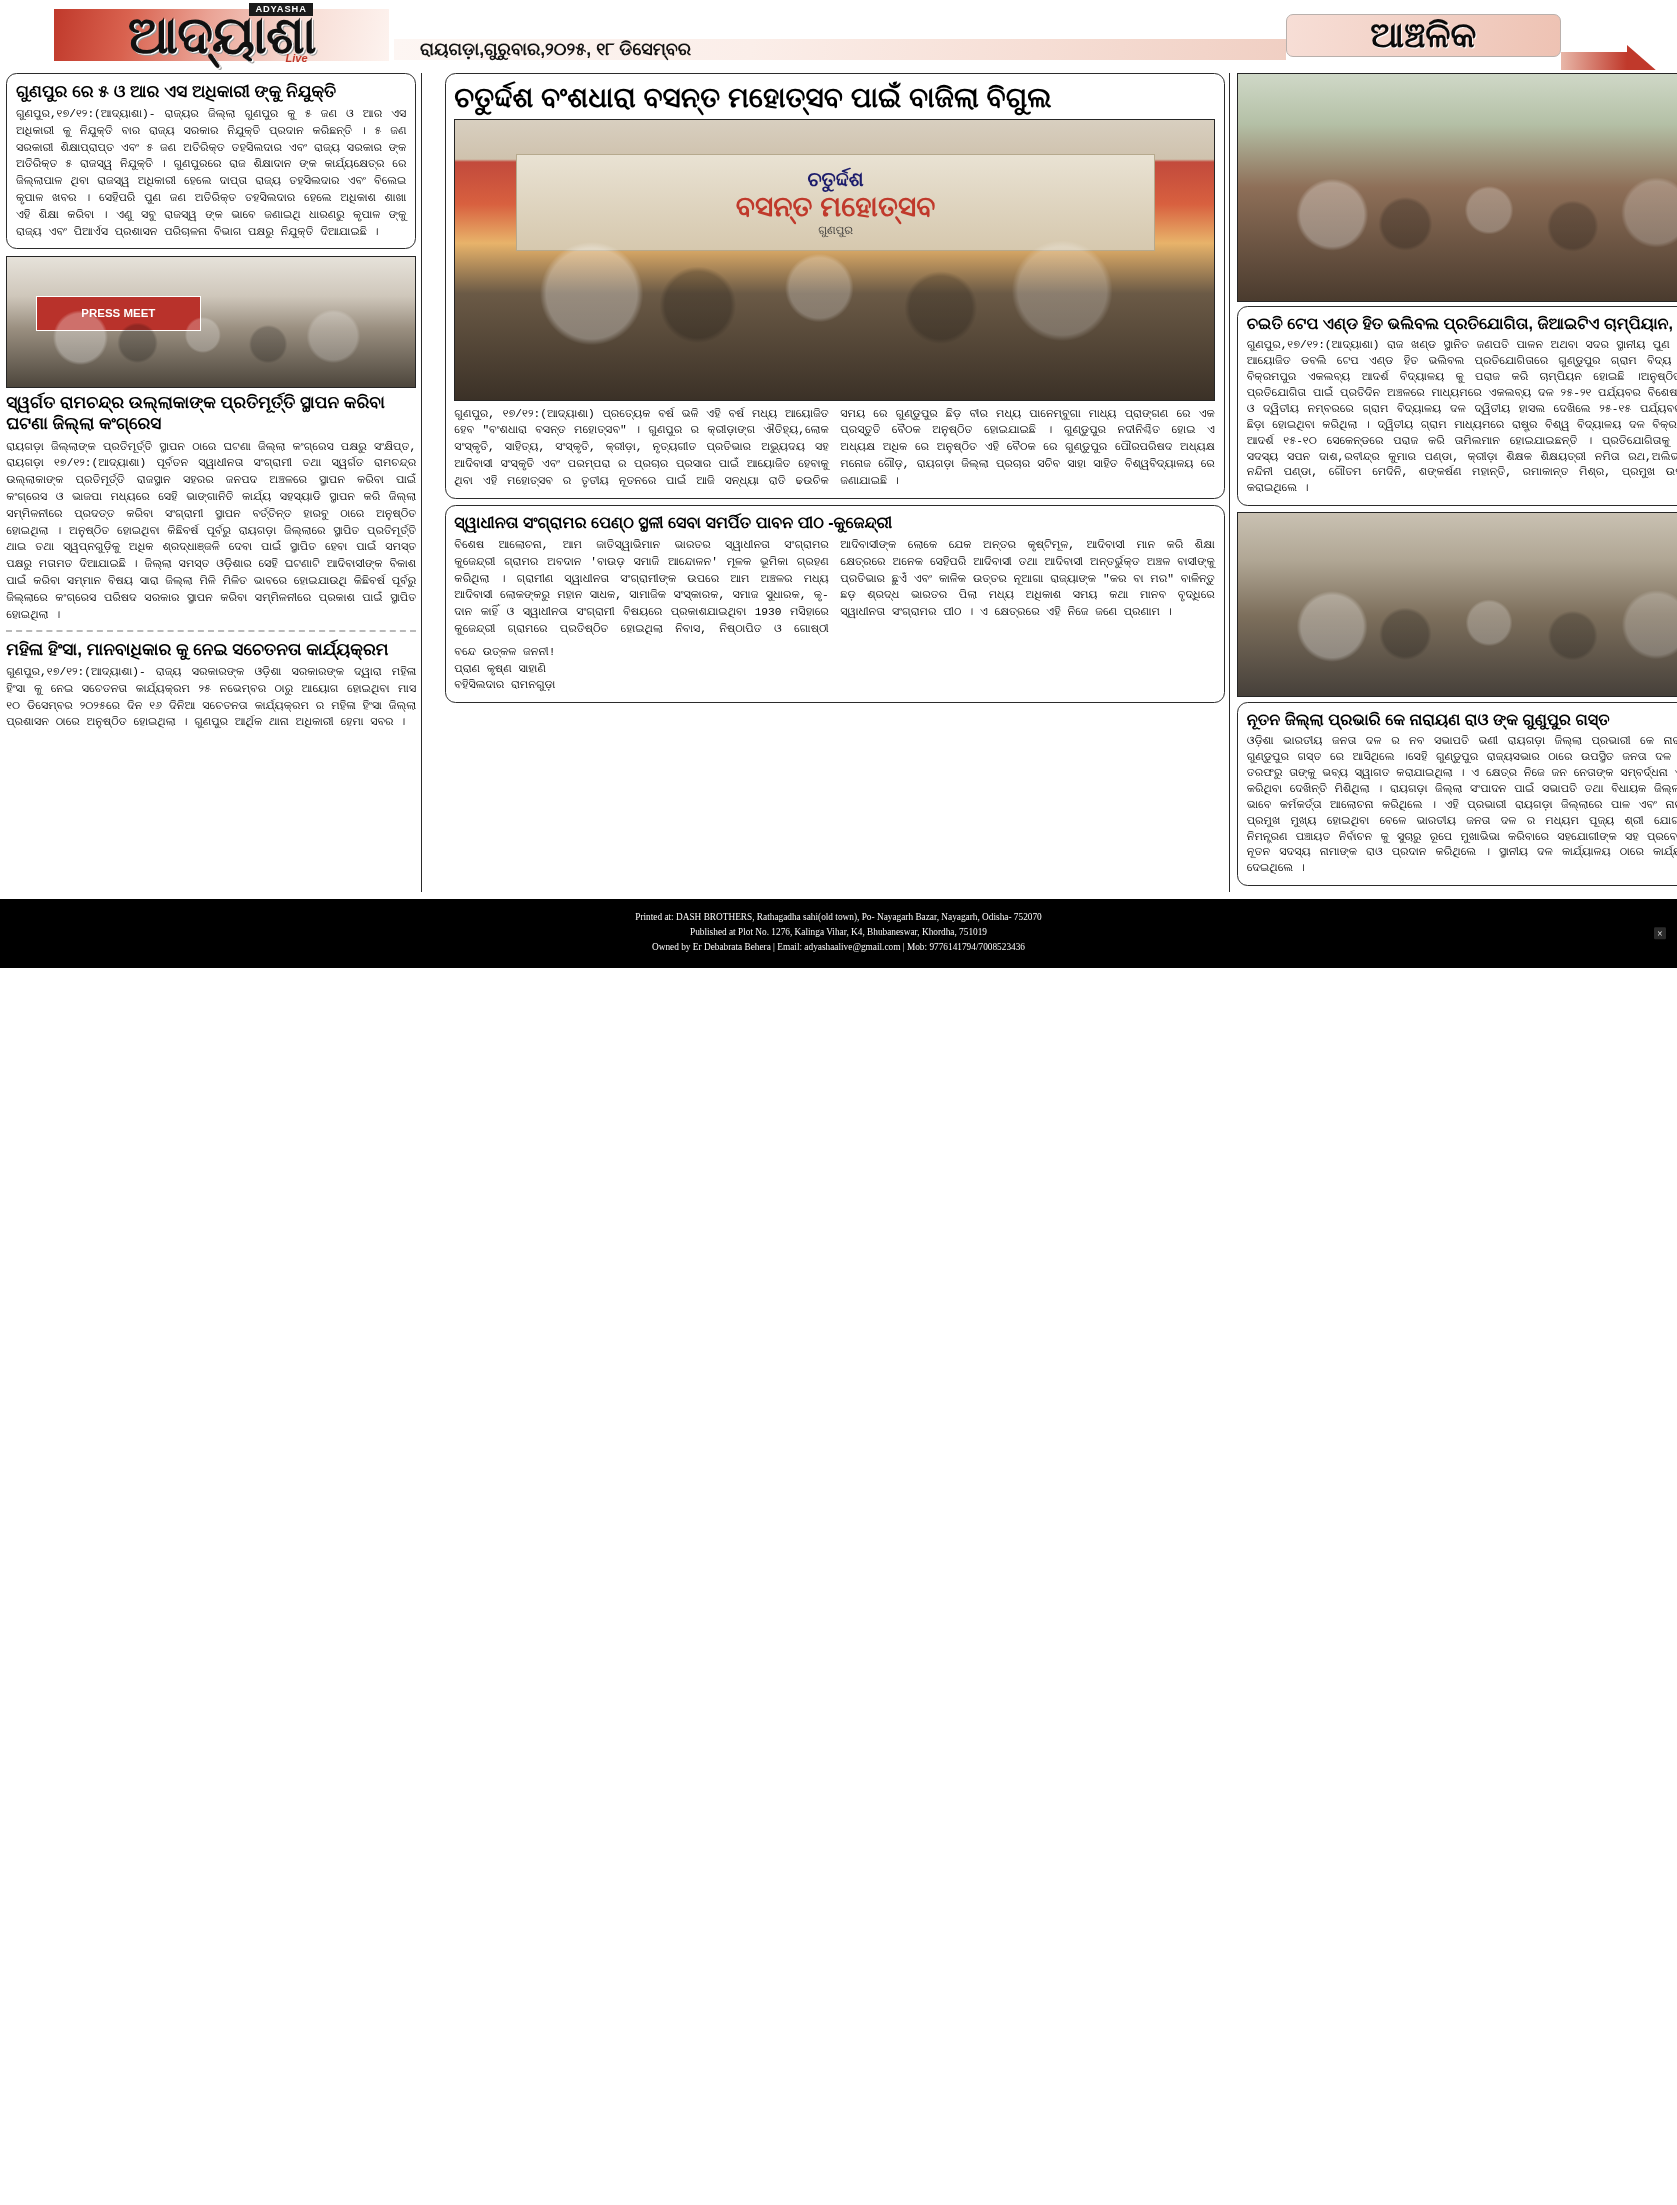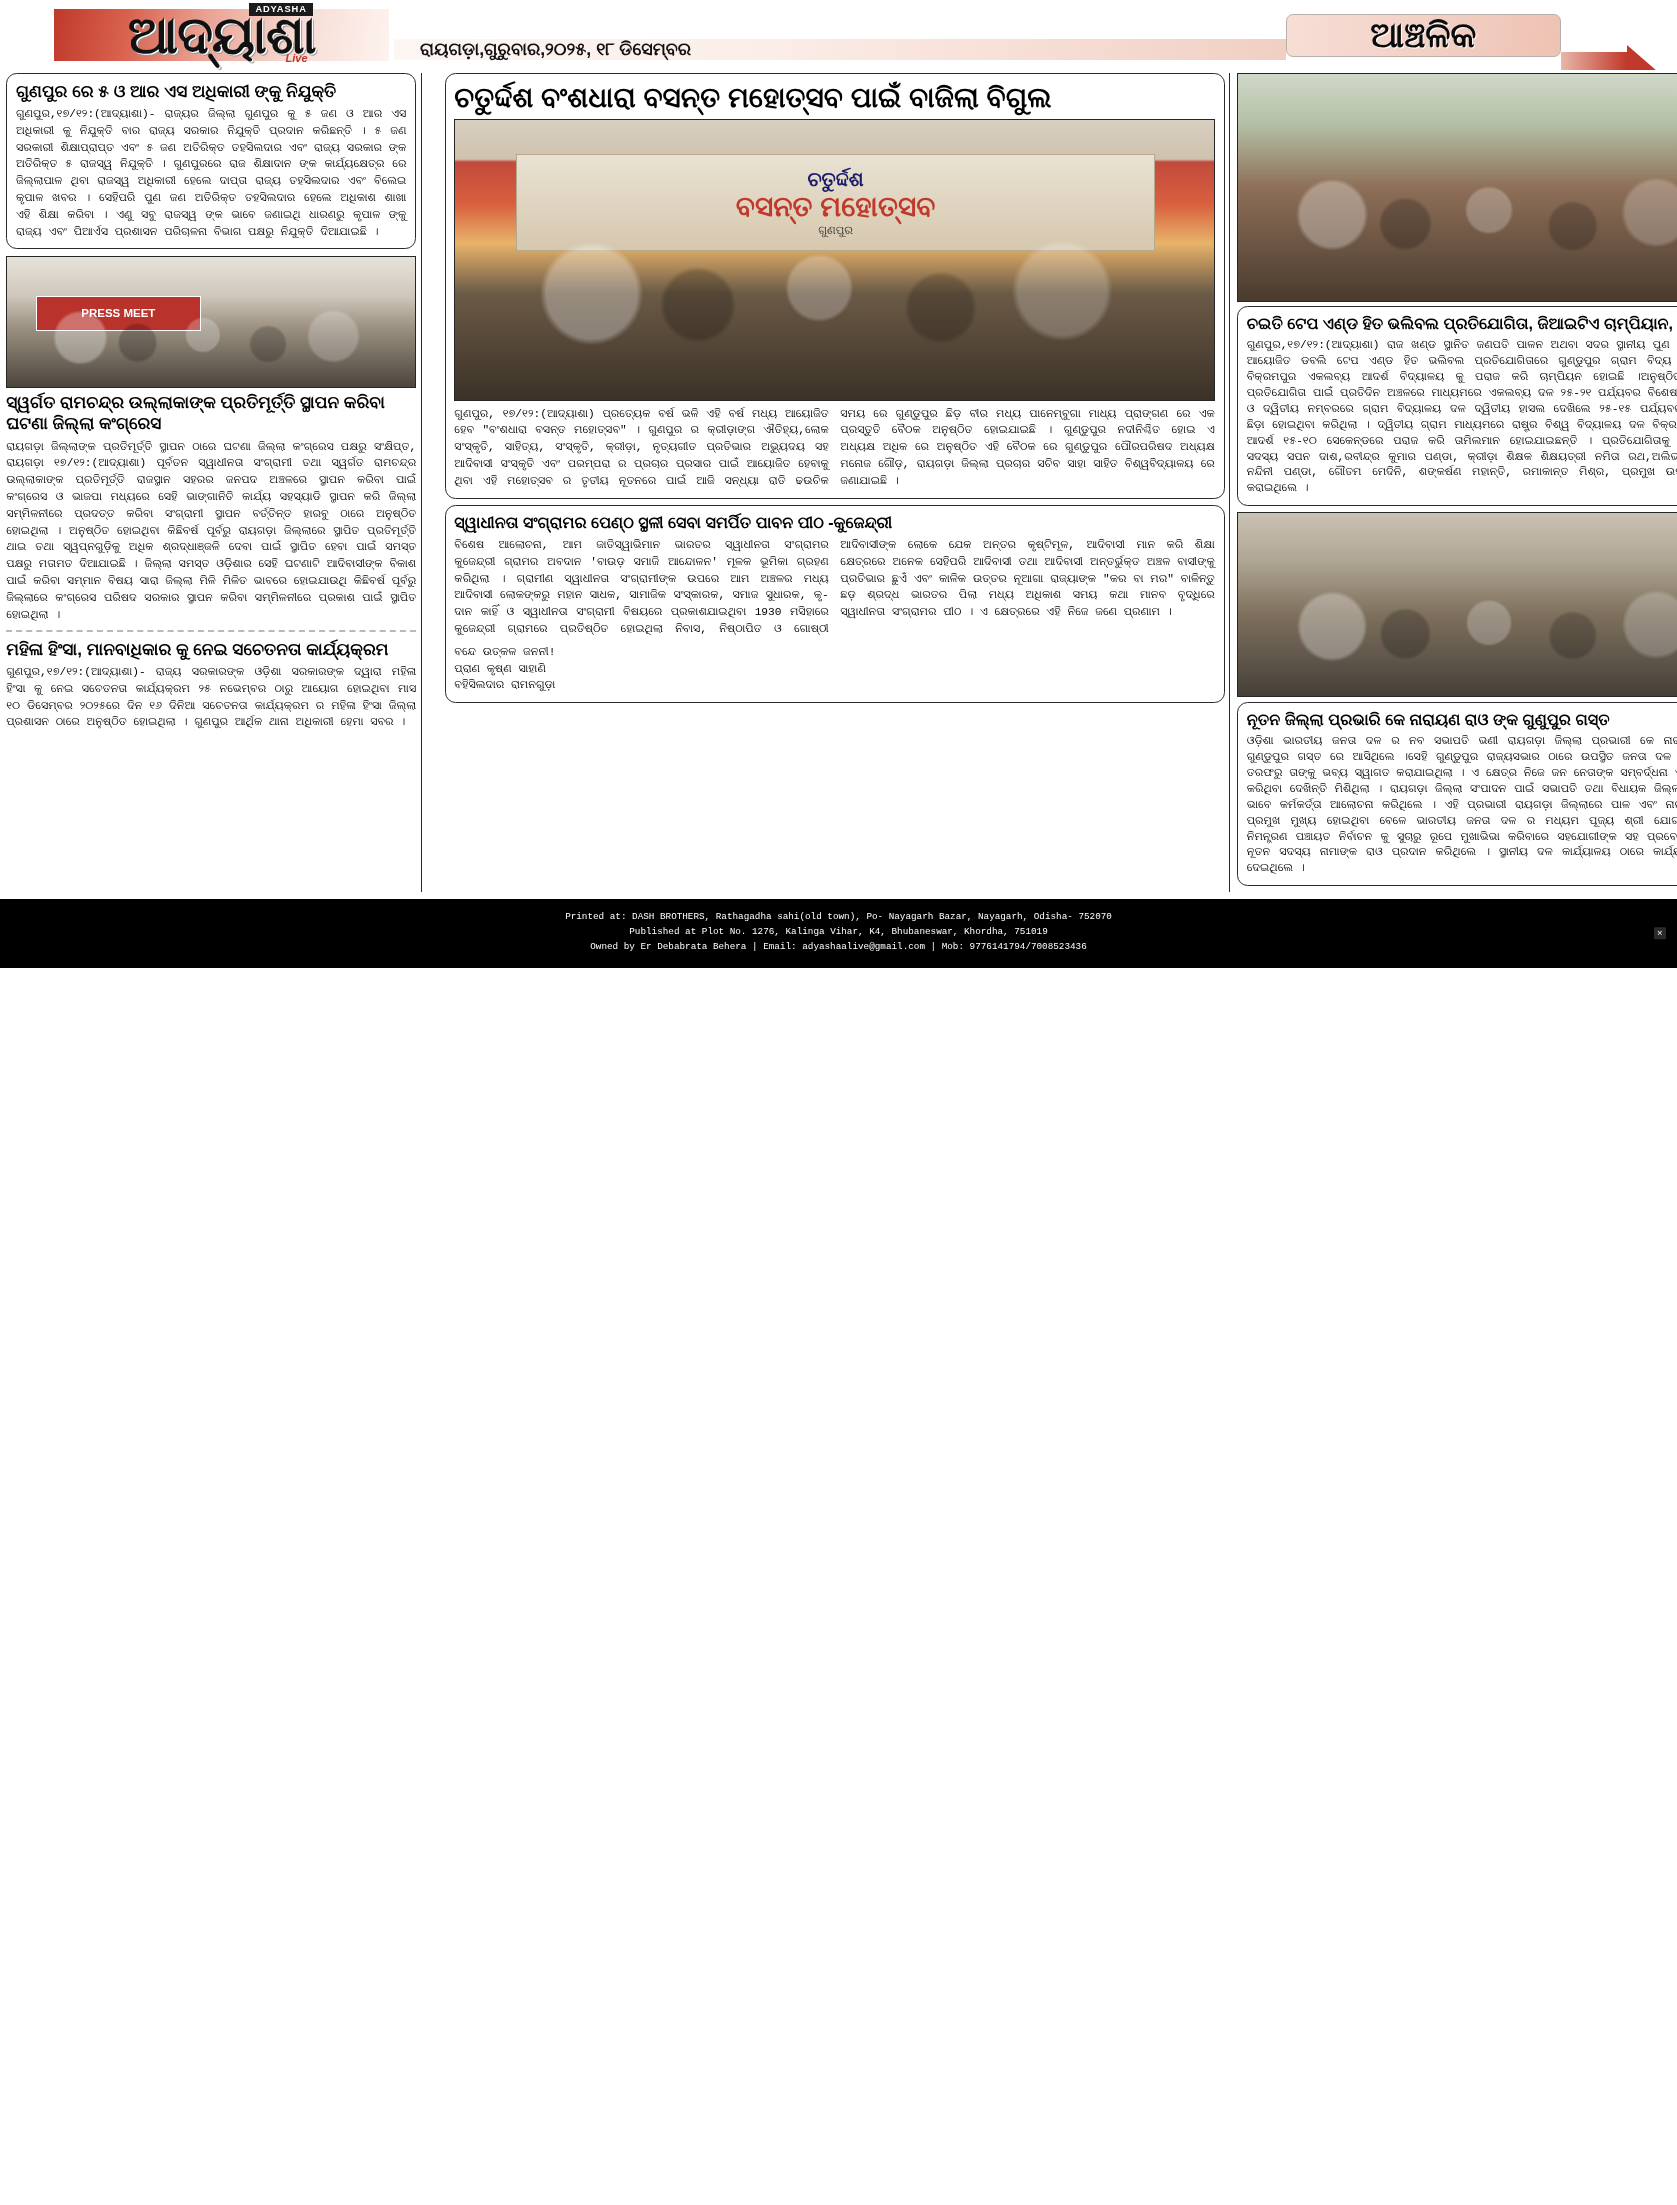--- a/index.html
+++ b/index.html
@@ -247,21 +247,21 @@
     margin:6.2px 0 0 0;
     background:#000;
     color:#fff;
     text-align:center;
     padding:11.5px 0 13.2px 0;
     position:relative;
   }
   .footer div{
     font-size:9.3px;
     line-height:1.6;
-    font-family:Liberation Mono, monospace;
+    font-family:Liberation Serif, serif;
   }
   .footer-x{
     position:absolute;
     right:11.5px;top:50%;
     transform:translateY(-50%);
     width:11.5px;height:11.5px;
     background:#2a2a2a;
     color:#fff;
     font-size:7px;
     line-height:11.5px;

